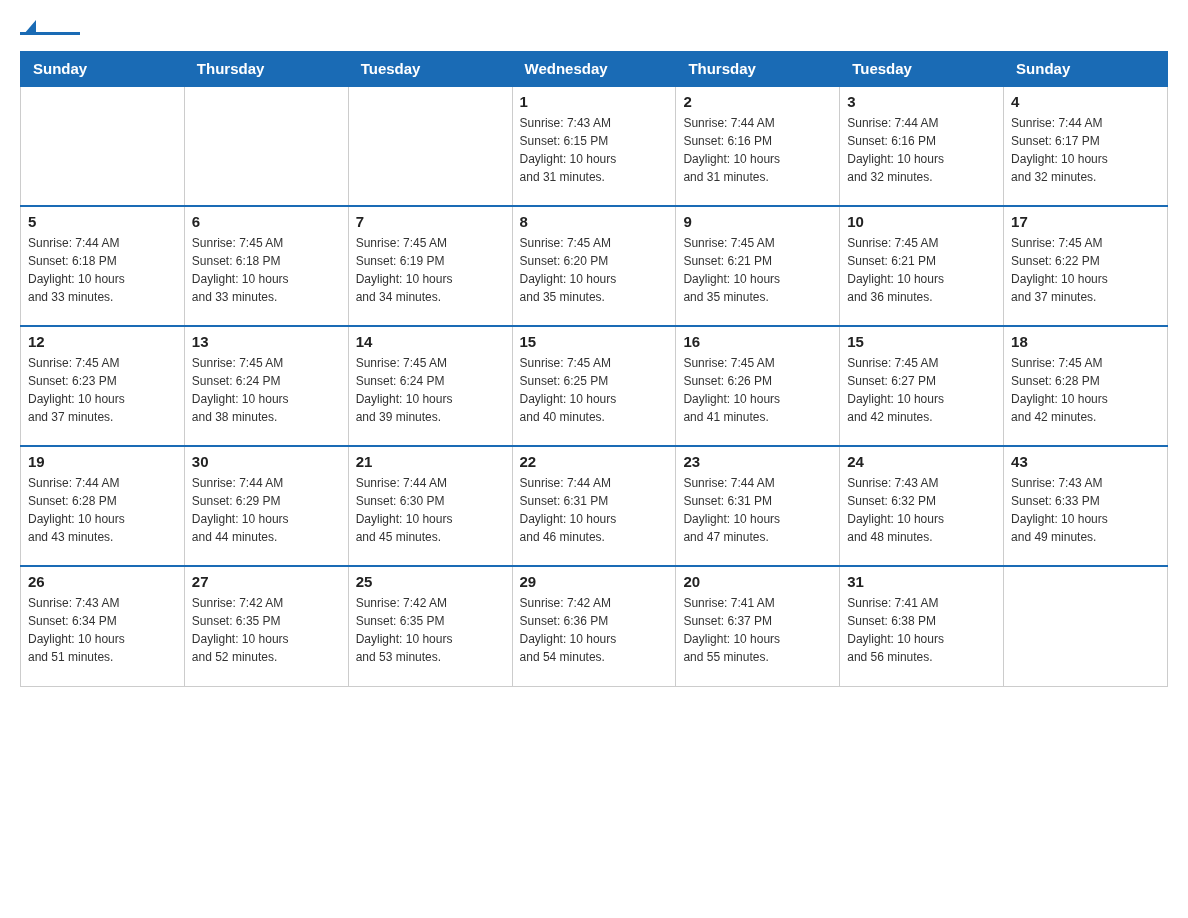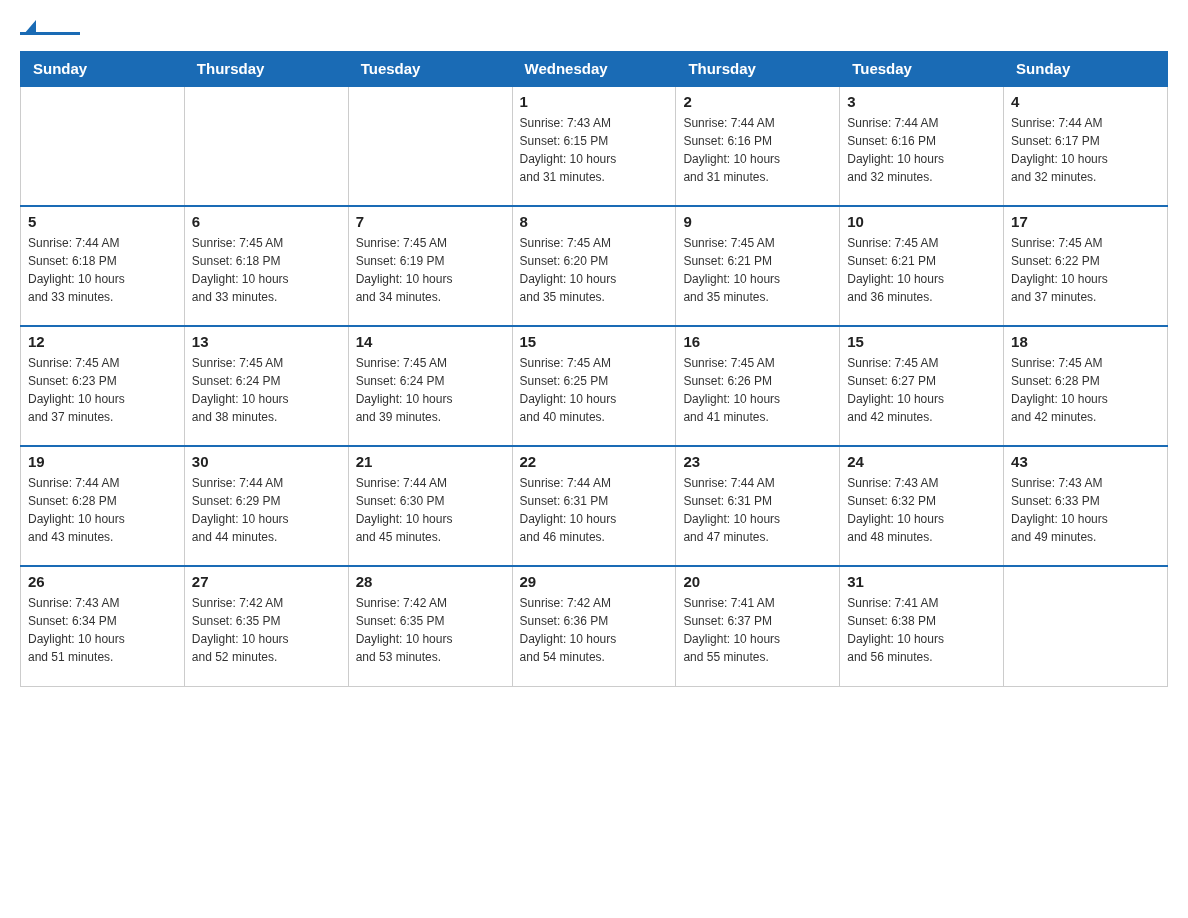--- a/index.html
+++ b/index.html
@@ -315,21 +315,21 @@
 and 51 minutes.</div>
         </td>
         <td>
           <span class="day-num">27</span>
           <div class="day-info" style="white-space: pre-line;">Sunrise: 7:42 AM
 Sunset: 6:35 PM
 Daylight: 10 hours
 and 52 minutes.</div>
         </td>
         <td>
-          <span class="day-num">28</span>
+          <span class="day-num">25</span>
           <div class="day-info" style="white-space: pre-line;">Sunrise: 7:42 AM
 Sunset: 6:35 PM
 Daylight: 10 hours
 and 53 minutes.</div>
         </td>
         <td>
           <span class="day-num">29</span>
           <div class="day-info" style="white-space: pre-line;">Sunrise: 7:42 AM
 Sunset: 6:36 PM
 Daylight: 10 hours

